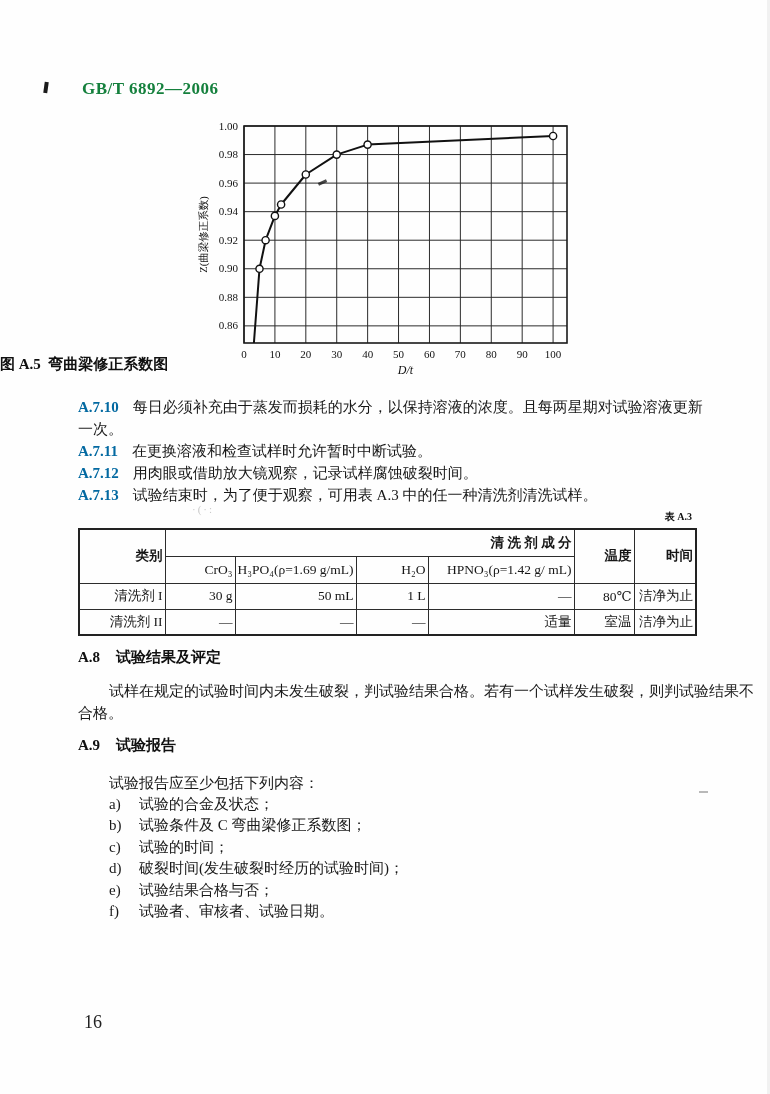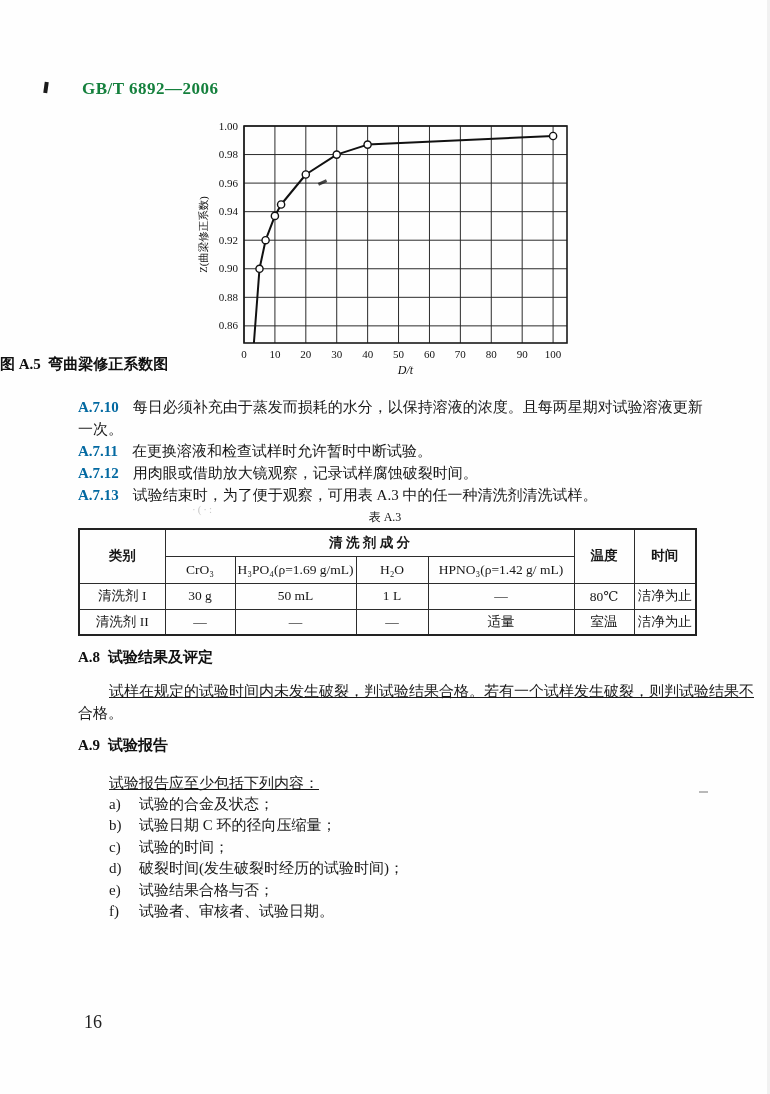--- a/index.html
+++ b/index.html
@@ -30,41 +30,41 @@
 
   .fig-caption{
     position:absolute;left:0;top:355px;width:770px;
     font-weight:bold;font-size:15px;color:#111;white-space:pre;
   }
 
   
   .doc{position:absolute;left:78px;top:396px;width:614px;font-size:15px;color:#181818;}
   .doc p{margin:0;line-height:22px;white-space:nowrap;}
   .clause-label{font-weight:bold;margin-right:14px;color:#0369a1;}
-  .tbl-caption{margin:0;line-height:17px;text-align:center;font-weight:normal;font-size:12px;color:#111;}
+  .tbl-caption{margin:0;line-height:17px;text-align:right;font-weight:bold;font-size:10px;color:#111;}
 
   table.a3{
     border-collapse:collapse;width:617px;table-layout:fixed;
     font-size:13.5px;color:#161616;
     border:2px solid #222;
   }
   table.a3 th,table.a3 td{
-    border:1px solid #2c2c2c;text-align:center;vertical-align:middle;
+    border:1px solid #2c2c2c;text-align:right;vertical-align:middle;
     padding:0 2px;overflow:hidden;white-space:nowrap;
   }
   table.a3 th{font-weight:bold;}
   table.a3 .hdr-row{height:27px;}
   table.a3 .body-row{height:26px;}
 
   .sec-heading{margin:0;line-height:17px;font-weight:bold;color:#111;}
-  .sec-heading .sec-num{margin-right:8px;}
+  .sec-heading .sec-num{margin-right:16px;}
   .mt10{margin-top:10px!important;}
   .mt12{margin-top:12px!important;}
   .mt16{margin-top:16px!important;}
-  .indent{ text-indent:31px;text-decoration:underline;}
+  .indent{ text-indent:31px;}
   .list-item .letter{display:inline-block;width:30px;margin-left:31px;}
   .list-item{line-height:21.4px!important;}
 
   .page-number{position:absolute;left:84px;top:1012px;font-size:18px;color:#222;}
 
   
   .artifact{position:absolute;background:#1b1b1b;}
   .art-1{left:44px;top:82px;width:4px;height:11px;transform:rotate(8deg);}
   .art-2{left:318px;top:181px;width:9px;height:3px;transform:rotate(-25deg);opacity:.8;}
   .art-smudge{
@@ -192,21 +192,21 @@
     </table>
 
   <p class="sec-heading mt10"><span class="sec-num">A.8</span><span>试验结果及评定</span></p>
   <p class="indent mt12">试样在规定的试验时间内未发生破裂，判试验结果合格。若有一个试样发生破裂，则判试验结果不</p>
   <p>合格。</p>
 
   <p class="sec-heading mt10"><span class="sec-num">A.9</span><span>试验报告</span></p>
   <p class="indent mt16">试验报告应至少包括下列内容：</p>
 
   <p class="list-item" style=""><span class="letter">a)</span><span>试验的合金及状态；</span></p>
-  <p class="list-item"><span class="letter">b)</span><span>试验日期 C 环的径向压缩量；</span></p>
+  <p class="list-item"><span class="letter">b)</span><span>试验条件及 C 弯曲梁修正系数图；</span></p>
   <p class="list-item"><span class="letter">c)</span><span>试验的时间；</span></p>
   <p class="list-item"><span class="letter">d)</span><span>破裂时间(发生破裂时经历的试验时间)；</span></p>
   <p class="list-item"><span class="letter">e)</span><span>试验结果合格与否；</span></p>
   <p class="list-item"><span class="letter">f)</span><span>试验者、审核者、试验日期。</span></p>
 
 </div>
 
 <div class="page-number">16</div>
 
 <div class="artifact art-1"></div>

